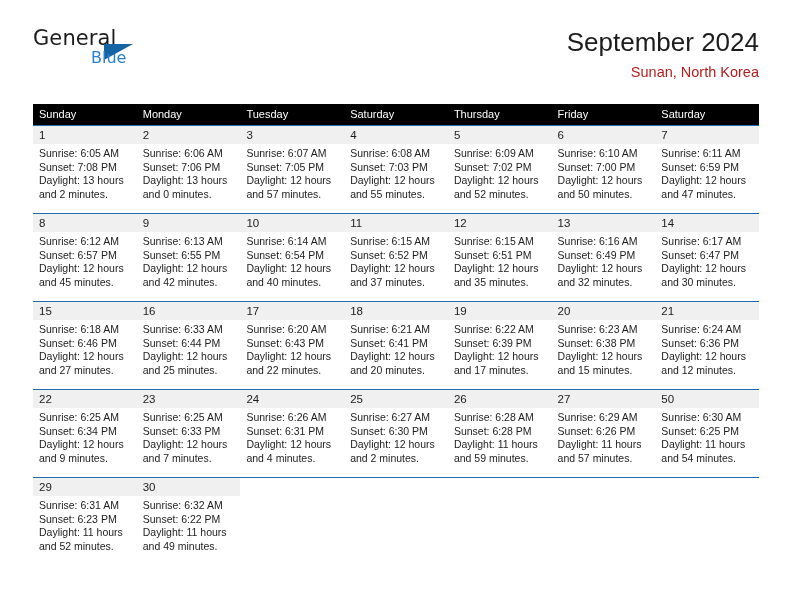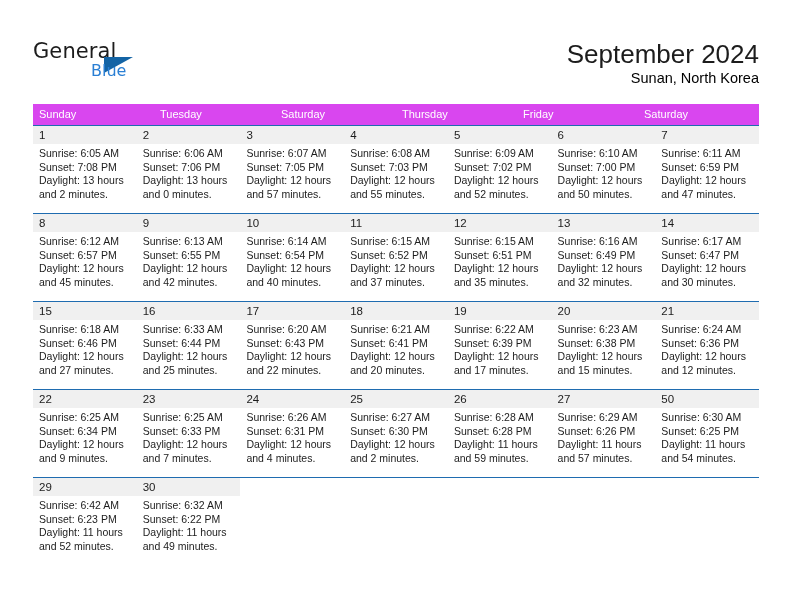--- a/index.html
+++ b/index.html
@@ -25,21 +25,21 @@
   .header {
     position: absolute;
     left: 33px;
     top: 28px;
     width: 726px;
     height: 66px;
   }
   .brand {
     position: absolute;
     left: 0;
-    top: 13px;
+    top: 0;
     width: 200px;
     height: 56px;
   }
   .brand-general {
     position: absolute;
     left: 0;
     top: 0;
     font-size: 21px;
     letter-spacing: 0.1px;
     color: #1c1c1c;
@@ -61,46 +61,47 @@
     top: 16px;
     width: 0;
     height: 0;
     border-left: 29px solid #1464a5;
     border-bottom: 16px solid transparent;
   }
 
   .title-block {
     position: absolute;
     right: 0;
-    top: 12px;
+    top: 0;
     text-align: right;
   }
   .cal-title {
     font-size: 26px;
     color: #1c1c1c;
     line-height: 1.15;
     white-space: nowrap;
   }
   .cal-location {
     font-size: 14.5px;
-    color: #000000;
+    color: #b91c1c;
+    margin-top: 6px;
     line-height: 1.2;
     white-space: nowrap;
   }
 
   
   .calendar {
     position: absolute;
     left: 33px;
     top: 104px;
     width: 726px;
   }
   .dow-row {
     display: flex;
-    background: #d946ef;
+    background: #000000;
     height: 21px;
   }
   .dow {
     flex: 1 1 0;
     color: #ffffff;
     font-size: 11px;
     line-height: 21px;
     padding-left: 6px;
     box-sizing: border-box;
     white-space: nowrap;
@@ -161,20 +162,21 @@
     <div class="title-block">
       <div class="cal-title">September 2024</div>
       <div class="cal-location">Sunan, North Korea</div>
     </div>
 
   </div>
 
   <div class="calendar">
     <div class="dow-row">
         <div class="dow">Sunday</div>
+        <div class="dow">Monday</div>
         <div class="dow">Tuesday</div>
         <div class="dow">Saturday</div>
         <div class="dow">Thursday</div>
         <div class="dow">Friday</div>
         <div class="dow">Saturday</div>
       </div>
     <div id="weeks-container">
         <div class="week">
           <div class="cell filled">
             <div class="daynum">1</div>
@@ -432,21 +434,21 @@
               <div>Sunset: 6:25 PM</div>
               <div>Daylight: 11 hours</div>
               <div>and 54 minutes.</div>
             </div>
           </div>
         </div>
         <div class="week">
           <div class="cell filled">
             <div class="daynum">29</div>
             <div class="lines">
-              <div>Sunrise: 6:42 AM</div>
+              <div>Sunrise: 6:31 AM</div>
               <div>Sunset: 6:23 PM</div>
               <div>Daylight: 11 hours</div>
               <div>and 52 minutes.</div>
             </div>
           </div>
           <div class="cell filled">
             <div class="daynum">30</div>
             <div class="lines">
               <div>Sunrise: 6:32 AM</div>
               <div>Sunset: 6:22 PM</div>

